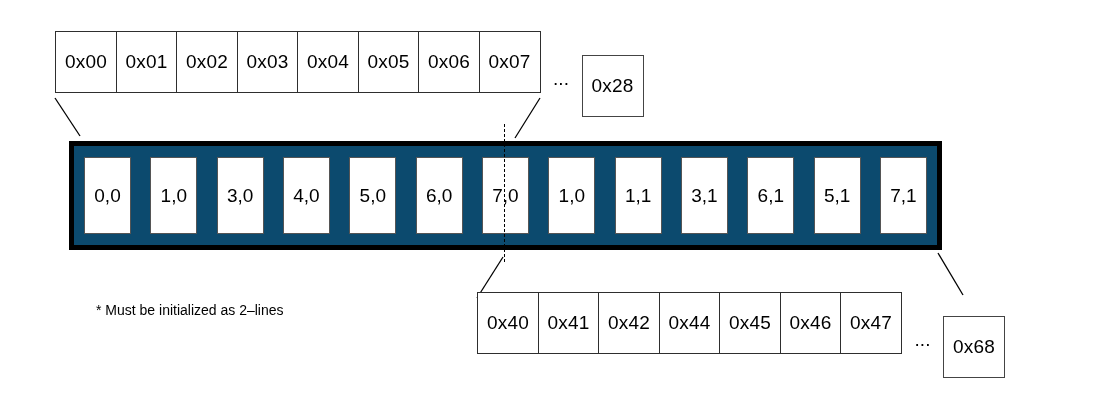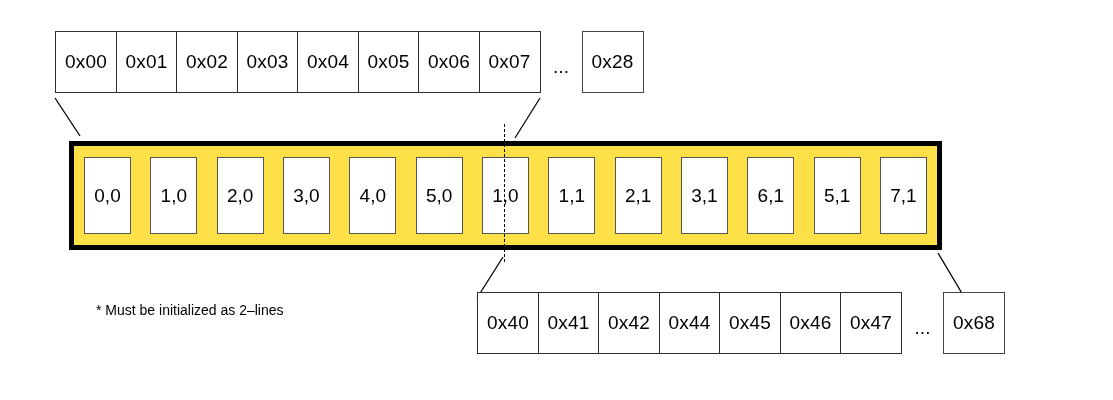--- a/index.html
+++ b/index.html
@@ -30,41 +30,41 @@
     margin-left: -1.5px;
     background: #ffffff;
     display: flex;
     align-items: center;
     justify-content: center;
     font-size: 19px;
     letter-spacing: 0.2px;
     box-sizing: content-box;
   }
   .mem-cell.first { margin-left: 0; }
-  .mem-cell.tail  { margin-left: 0; border-color: #444444; }
+  .mem-cell.tail  { margin-left: 0; border-color: #444444; margin-top: 24px; }
   .row-ellipsis {
     width: 41px;
     display: flex;
     align-items: center;
     justify-content: center;
     font-size: 19px;
     padding-top: 10px;
     box-sizing: border-box;
   }
 
   
   .line-buffer {
     position: absolute;
     left: 69px;
     top: 141px;
     width: 873px;
     height: 109px;
     border: 5px solid #000000;
     box-sizing: border-box;
-    background: #fde047;
+    background: #0c4a6e;
     display: flex;
     align-items: center;
     justify-content: space-between;
     padding: 12px 10px;
   }
   .buf-cell {
     width: 47px;
     height: 77px;
     border: 1.5px solid #555555;
     background: #ffffff;
@@ -119,27 +119,27 @@
     <div class="mem-cell">0x05</div>
     <div class="mem-cell">0x06</div>
     <div class="mem-cell">0x07</div>
     <div class="row-ellipsis">...</div>
     <div class="mem-cell tail">0x28</div>
   </div>
 
   <div class="line-buffer">
     <div class="buf-cell">0,0</div>
     <div class="buf-cell">1,0</div>
-    <div class="buf-cell">2,0</div>
     <div class="buf-cell">3,0</div>
     <div class="buf-cell">4,0</div>
     <div class="buf-cell">5,0</div>
+    <div class="buf-cell">6,0</div>
+    <div class="buf-cell">7,0</div>
     <div class="buf-cell">1,0</div>
     <div class="buf-cell">1,1</div>
-    <div class="buf-cell">2,1</div>
     <div class="buf-cell">3,1</div>
     <div class="buf-cell">6,1</div>
     <div class="buf-cell">5,1</div>
     <div class="buf-cell">7,1</div>
   </div>
 
   <div class="dashed-divider"></div>
 
   <svg class="connector-layer" width="1113" height="400" viewBox="0 0 1113 400">
     <line x1="55" y1="98" x2="80" y2="136" stroke="#000000" stroke-width="1.3"></line>

